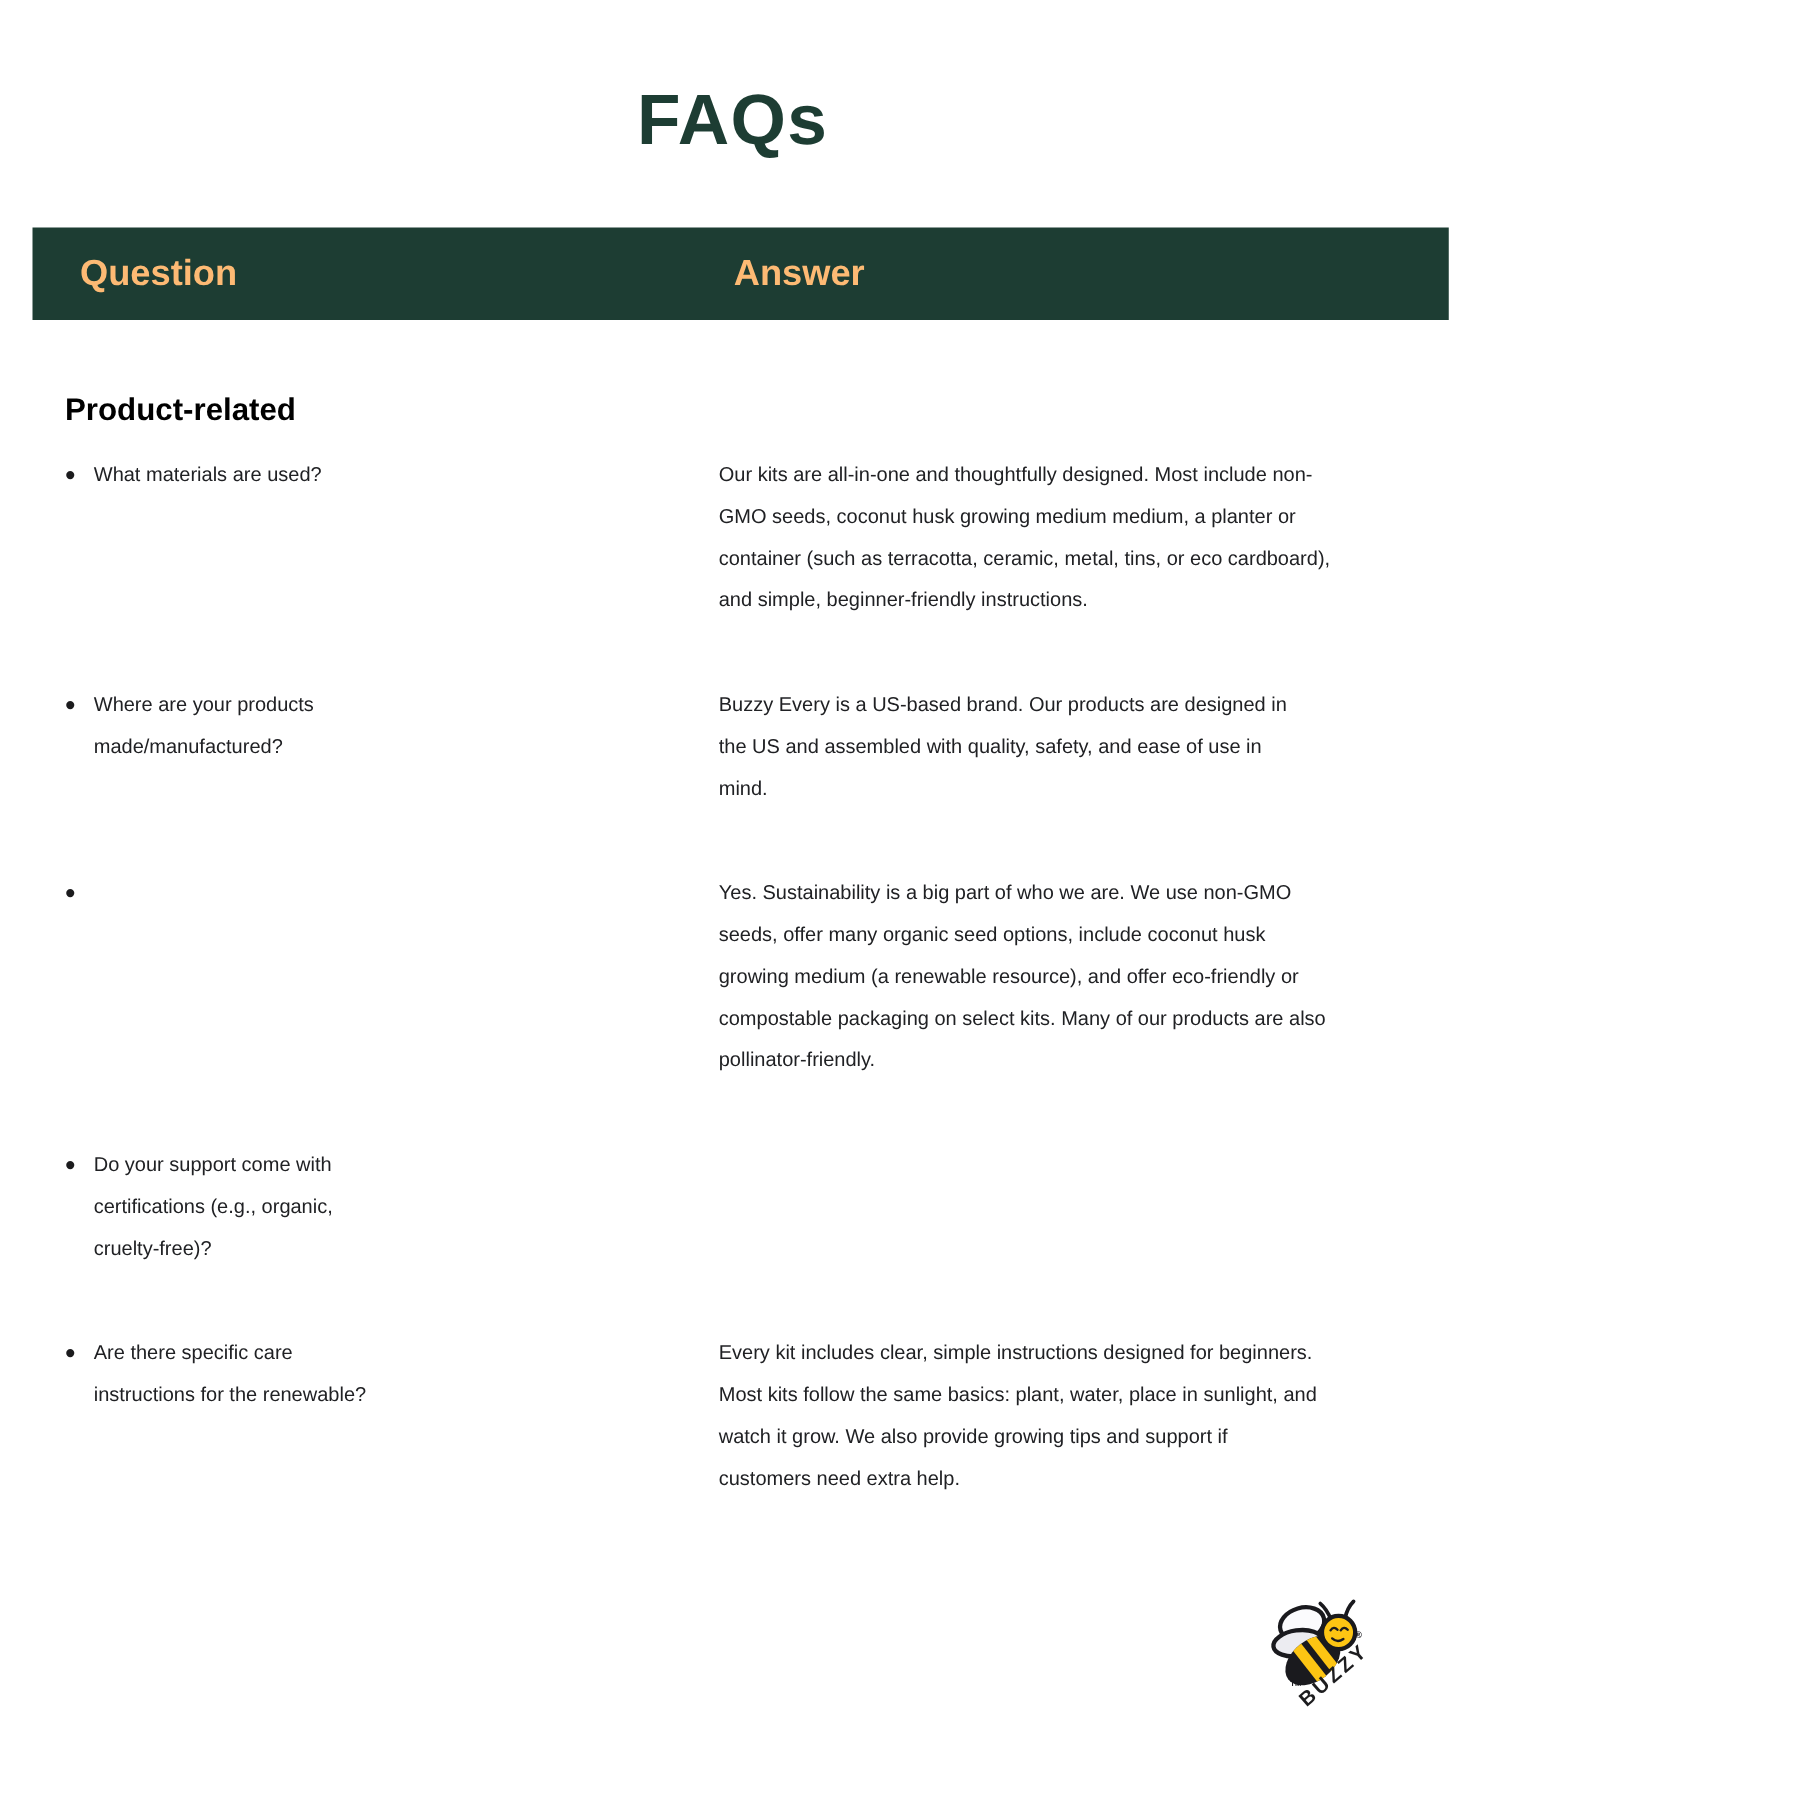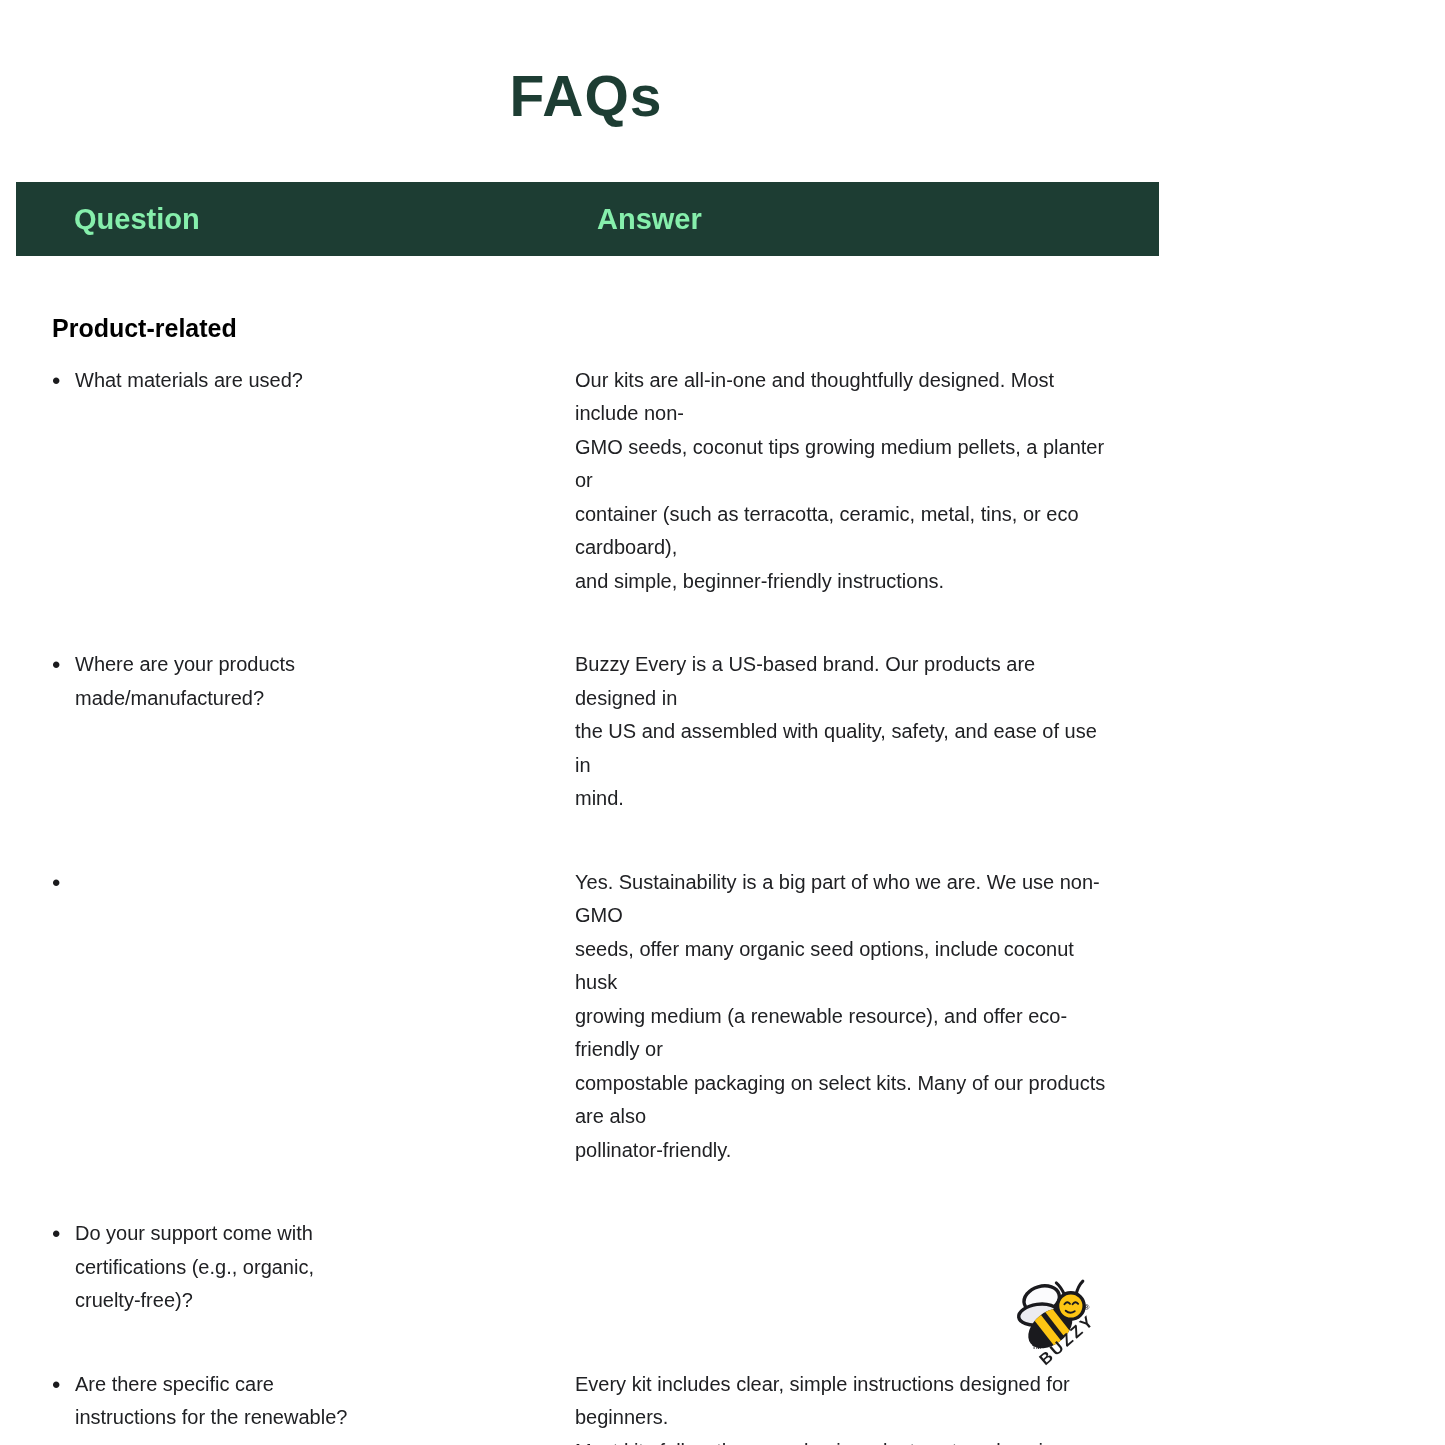--- a/index.html
+++ b/index.html
@@ -16,27 +16,27 @@
     text-align:center;
     color:var(--green);
     font-size:57px;
     font-weight:800;
     letter-spacing:1px;
     padding-top:68px;
     line-height:1;
   }
 
   .header-bar{
-    margin:57px 13px 0 16px;
+    margin:57px 13px 0 26px;
     height:74px;
     background:var(--green);
     display:flex;
     align-items:center;
-    padding-left:58px;
-    color:#86efac;
+    padding-left:38px;
+    color:#fdba74;
     font-size:29px;
     font-weight:700;
   }
   .header-bar .col-q{width:523px;flex-shrink:0;}
   .header-bar .col-a{flex:1;}
 
   .section-title{
     margin:56px 0 0 52px;
     font-size:25px;
     font-weight:700;
@@ -58,21 +58,21 @@
     padding-right:40px;
   }
   .bullet{
     width:23px;
     flex-shrink:0;
     font-size:24px;
     line-height:33.5px;
     color:#1b1b1d;
   }
   .q-text, .a-text{
-    font-size:20px;
+    font-size:16px;
     line-height:33.5px;
     white-space:pre-line;
     color:var(--ink);
   }
   .a-text{flex:1;padding-right:55px;}
 
   .logo{
     position:absolute;
     right:18px;
     bottom:20px;
@@ -94,21 +94,21 @@
 
   <div class="section-title">Product-related</div>
 
   <div class="rows" id="rows">
     <div class="row">
       <div class="q-cell">
         <span class="bullet">•</span>
         <div class="q-text">What materials are used?</div>
       </div>
       <div class="a-text">Our kits are all-in-one and thoughtfully designed. Most include non-
-GMO seeds, coconut tips growing medium pellets, a planter or
+GMO seeds, coconut husk growing medium medium, a planter or
 container (such as terracotta, ceramic, metal, tins, or eco cardboard),
 and simple, beginner-friendly instructions.</div>
     </div>
 
     <div class="row">
       <div class="q-cell">
         <span class="bullet">•</span>
         <div class="q-text">Where are your products
 made/manufactured?</div>
       </div>

